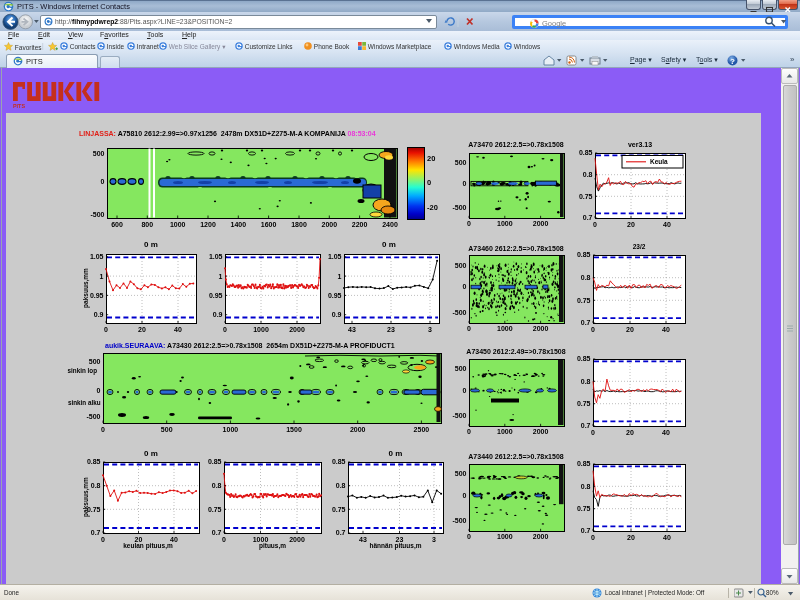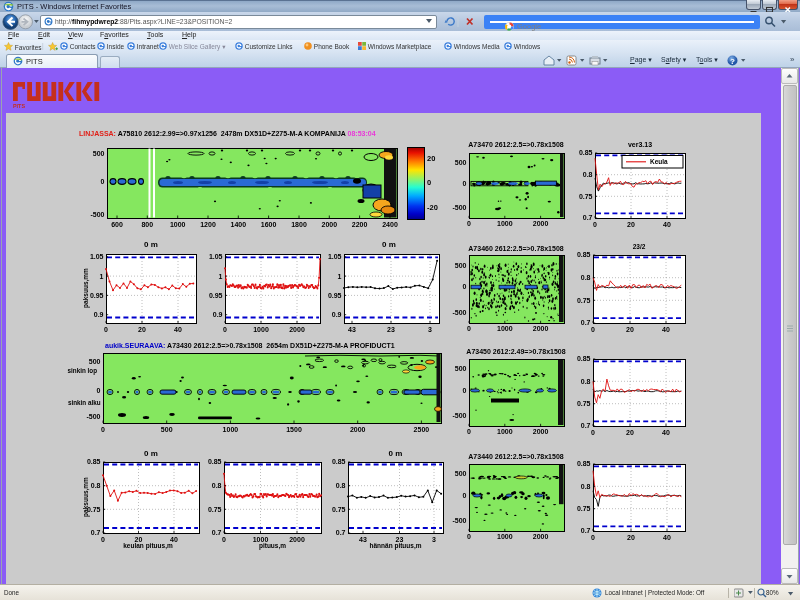--- a/index.html
+++ b/index.html
@@ -3,21 +3,21 @@
 *{margin:0;padding:0;box-sizing:border-box}
 html,body{width:800px;height:600px;overflow:hidden}
 body{font-family:"Liberation Sans",sans-serif;position:relative;background:#fff}
 .abs{position:absolute}
 .titlebar{left:0;top:0;width:800px;height:12px;background:linear-gradient(180deg,#8FA9C7 0%,#A8BDD6 45%,#90A9C6 100%);border-top:1px solid #5A7292}
 .titletext{left:17px;top:1.5px;font-size:7.5px;color:#101020}
 .winbtn{top:0;height:10px;border:1px solid #46536A;border-top:none;border-radius:0 0 3px 3px;background:linear-gradient(180deg,#E8EDF2 0%,#C0C9D4 45%,#9DA9B8 50%,#C2CBD6 100%)}
 .winclose{background:linear-gradient(180deg,#F0A088 0%,#E06848 45%,#C03318 50%,#D8552E 100%)}
 .navbar{left:0;top:12px;width:800px;height:19px;background:linear-gradient(180deg,#C9D7EA 0%,#B6C8DF 50%,#A9BDD7 100%)}
 .addr{left:40px;top:14.5px;width:397px;height:14px;background:#fff;border:1px solid #7A8A9A;border-radius:2px;font-size:6.8px;color:#555;line-height:12px;white-space:nowrap}
-.searchbox{left:484px;top:14.5px;width:276px;height:14px;background:#fff;border:6px solid #3b82f6;border-radius:2px;font-size:7.5px;color:#808080;line-height:12px}
+.searchbox{left:512px;top:14.5px;width:276px;height:14px;background:#fff;border:3px solid #3b82f6;border-radius:2px;font-size:7.5px;color:#808080;line-height:12px}
 .menubar{left:0;top:31px;width:800px;height:9px;background:linear-gradient(180deg,#EDF3FB,#DCE7F5);font-size:7px;color:#222}
 .menubar span{position:absolute;top:0px}
 .favbar{left:0;top:40px;width:800px;height:12px;background:linear-gradient(180deg,#EAF1FA,#D7E4F3);font-size:6.5px;color:#333}
 .favbar .it{position:absolute;top:2px;white-space:nowrap}
 .tabbar{left:0;top:52px;width:800px;height:16px;background:linear-gradient(180deg,#D8E4F2,#BED2E8);border-bottom:1px solid #93A5BB}
 .tab{left:6px;top:53.5px;width:92px;height:14.5px;background:linear-gradient(180deg,#FAFCFE,#E6EEF7);border:1px solid #8A9DB3;border-bottom:none;border-radius:2.5px 2.5px 0 0;font-size:7.5px;color:#222;line-height:14px}
 .tabstub{left:100px;top:56px;width:20px;height:12px;background:linear-gradient(180deg,#E4EDF6,#CFDEEF);border:1px solid #9AACC0;border-bottom:none;border-radius:2.5px 2.5px 0 0}
 .cmdtxt{font-size:7px;color:#1a2a3a;top:56px}
 .content{left:0;top:68px;width:800px;height:516px;background:#8b5cf6;overflow:hidden}
 .statusbar{left:0;top:584px;width:800px;height:16px;background:linear-gradient(180deg,#F5F3ED,#E6E2D8);border-top:1px solid #B3AFA2;font-size:6.3px;color:#222}
@@ -28,21 +28,21 @@
 .ruukki{left:13px;top:14px}
 svg text{font-family:"Liberation Sans",sans-serif}
 </style></head><body>
 
 <div class="abs titlebar"></div>
 <svg class="abs" style="left:3px;top:1px" width="11" height="11" viewBox="0 0 16 16">
     <circle cx="8" cy="8" r="7" fill="#2E77C8"></circle>
     <path d="M3 8a5 5 0 0 1 10 0h-3a2.5 2.5 0 0 0-5 0 2.5 2.5 0 0 0 4.6 1.4l2.9 1A5 5 0 0 1 3 8z" fill="#fff"></path>
     <path d="M1 6c3-2 9-3 14-1l-1 2C10 6 5 6 1 6z" fill="#8CC63E"></path>
   </svg>
-<div class="abs titletext">PITS - Windows Internet Favorites</div>
+<div class="abs titletext">PITS - Windows Internet Contacts</div>
 <div class="abs winbtn" style="left:746px;width:15px"><svg width="13" height="8">
       <rect x="3.5" y="5" width="6" height="1.6" fill="#333"></rect>
     </svg></div>
 <div class="abs winbtn" style="left:762px;width:15px"><svg width="13" height="8">
       <rect x="3.5" y="1.5" width="6" height="4.5" fill="none" stroke="#333" stroke-width="1.1"></rect>
     </svg></div>
 <div class="abs winbtn winclose" style="left:778px;width:20px"><svg width="18" height="8">
       <path d="M6.5 1.5 L11 6 M11 1.5 L6.5 6" stroke="#fff" stroke-width="1.4"></path>
     </svg></div>
 

